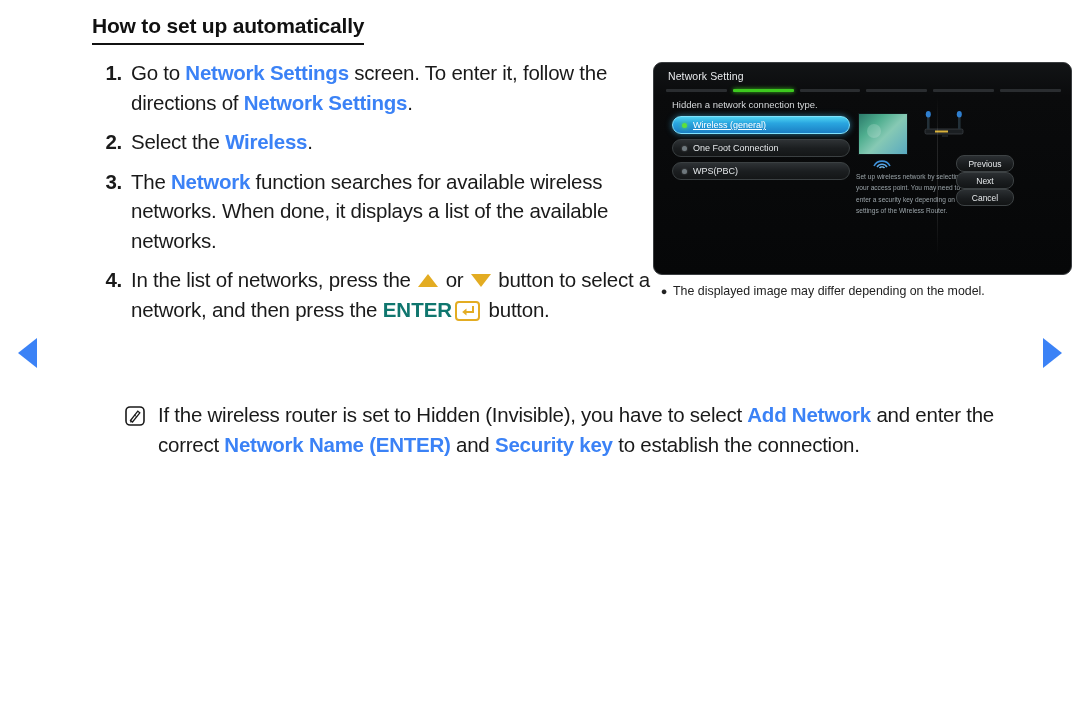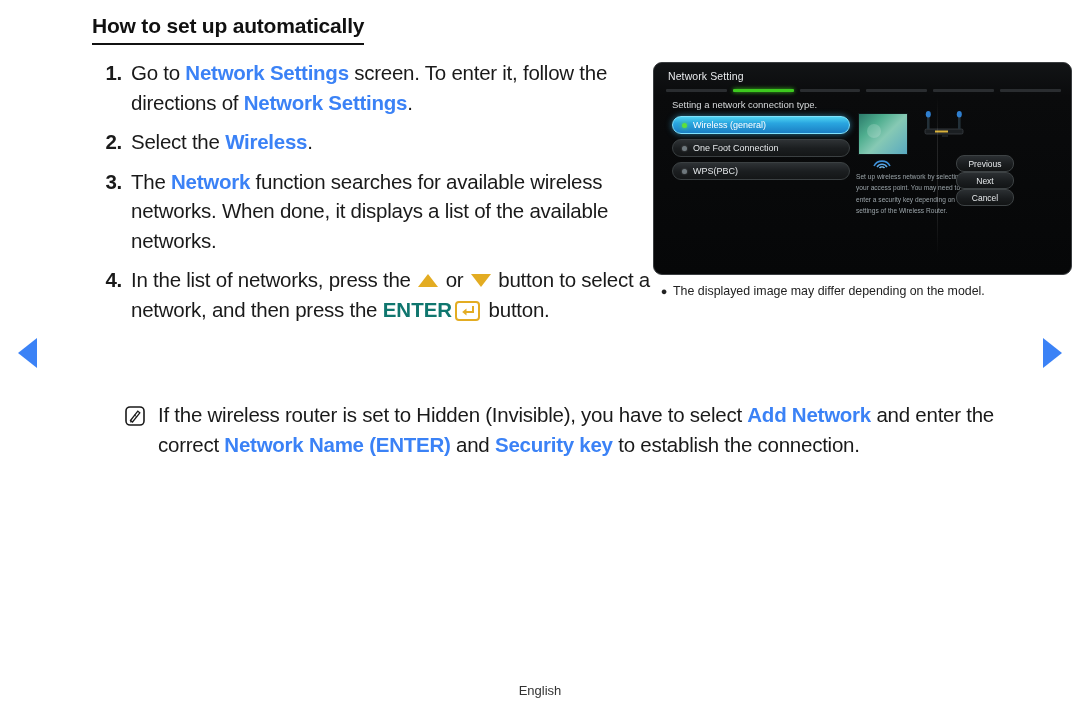--- a/index.html
+++ b/index.html
@@ -145,20 +145,21 @@
   .tv-item .dot{
     width:5px;height:5px;border-radius:50%;
     background:#6e787d;margin-right:6px;flex:0 0 auto;
     box-shadow:0 0 2px rgba(255,255,255,.3);
   }
   .tv-item.sel{
     background:linear-gradient(180deg,#4fd4f2 0%,#2aa6e0 38%,#1b7fc4 100%);
     border:1px solid #7fe3ff;
     box-shadow:0 0 6px rgba(70,200,255,.55);
     color:#ffffff;
+    text-decoration:underline;
   }
   .tv-item.sel .dot{background:#5ee03a;box-shadow:0 0 4px #5ee03a;}
 
   
   .tv-illus{position:absolute;left:200px;top:48px;width:120px;height:52px;}
   .illus-tv{
     position:absolute;left:4px;top:2px;width:48px;height:40px;
     background:linear-gradient(135deg,#2b7a6a 0%,#4fae8f 30%,#86c9b4 55%,#59a9c0 100%);
     border:1px solid #0f1719;
   }
@@ -266,21 +267,21 @@
 
     <div class="tv-progress">
       <div class="seg"></div>
       <div class="seg active"></div>
       <div class="seg"></div>
       <div class="seg"></div>
       <div class="seg"></div>
       <div class="seg"></div>
     </div>
 
-    <div class="tv-prompt">Setting a network connection type.</div>
+    <div class="tv-prompt">Hidden a network connection type.</div>
 
     <div class="tv-list">
       <div class="tv-item sel">
         <span class="dot"></span>
         <span>Wireless (general)</span>
       </div>
       <div class="tv-item">
         <span class="dot"></span>
         <span>One Foot Connection</span>
       </div>
@@ -321,15 +322,14 @@
       <div class="tv-btn">Next</div>
       <div class="tv-btn">Cancel</div>
     </div>
   </div>
 
   <div class="caption">
     <div class="bullet">●</div>
     <div class="ctext">The displayed image may differ depending on the model.</div>
   </div>
 
-  <div class="footer">English</div>
 
 </div>
 
 </body></html>

